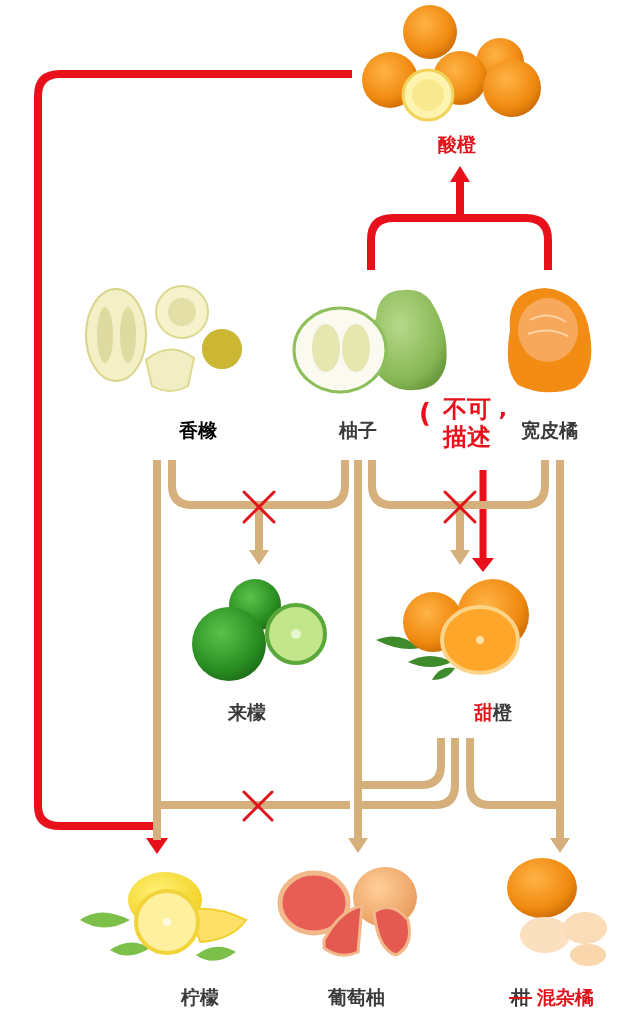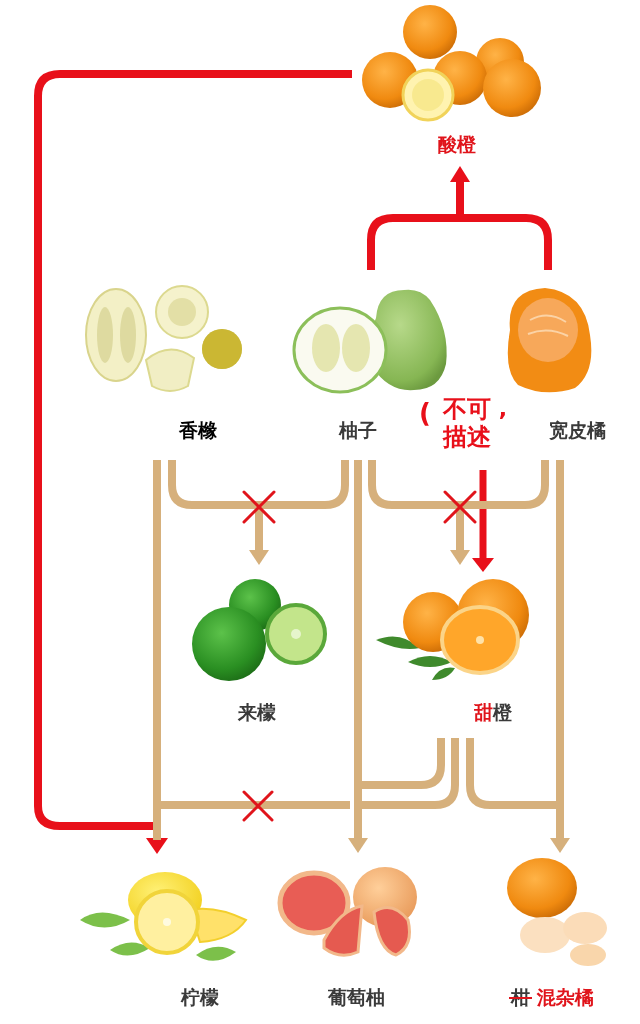--- a/index.html
+++ b/index.html
@@ -175,27 +175,27 @@
     <ellipse cx="542" cy="888" rx="35" ry="30" fill="url(#gOrange)"></ellipse>
     <ellipse cx="545" cy="935" rx="25" ry="18" fill="#fbe0c0"></ellipse>
     <ellipse cx="585" cy="928" rx="22" ry="16" fill="#fbdcb8"></ellipse>
     <ellipse cx="588" cy="955" rx="18" ry="11" fill="#f9d6ab"></ellipse>
   </g>
 </svg>
 
 <div class="label red-all" style="left:438px; top:132px;">酸橙</div>
 <div class="label" style="left:139px; top:418px; color:#000000;margin-left:40px;">香橼</div>
 <div class="label" style="left:339px; top:418px;">柚子</div>
-<div class="label" style="left:521px; top:418px;margin-left:28px;">宽皮橘</div>
+<div class="label" style="left:521px; top:418px;">宽皮橘</div>
 
 <div class="indescribable">
   <span style="position:absolute; left:-24px; top:4px; font-size:26px;">(</span>
   <div>不可</div>
   <div>描述</div>
   <span style="position:absolute; right:-16px; top:0px; font-size:22px;">,</span>
 </div>
 
-<div class="label" style="left:238px; top:700px;">来檬</div>
+<div class="label" style="left:228px; top:700px;">来檬</div>
 <div class="label" style="left:438px; top:700px;margin-left:36px;"><span class="red">甜</span><span>橙</span></div>
 
 <div class="label" style="left:141px; top:985px;margin-left:40px;">柠檬</div>
 <div class="label" style="left:328px; top:985px;">葡萄柚</div>
 <div class="label" style="left:511px; top:985px;"><span class="strike">柑</span> <span class="red">混杂橘</span></div>
 
 </body></html>

